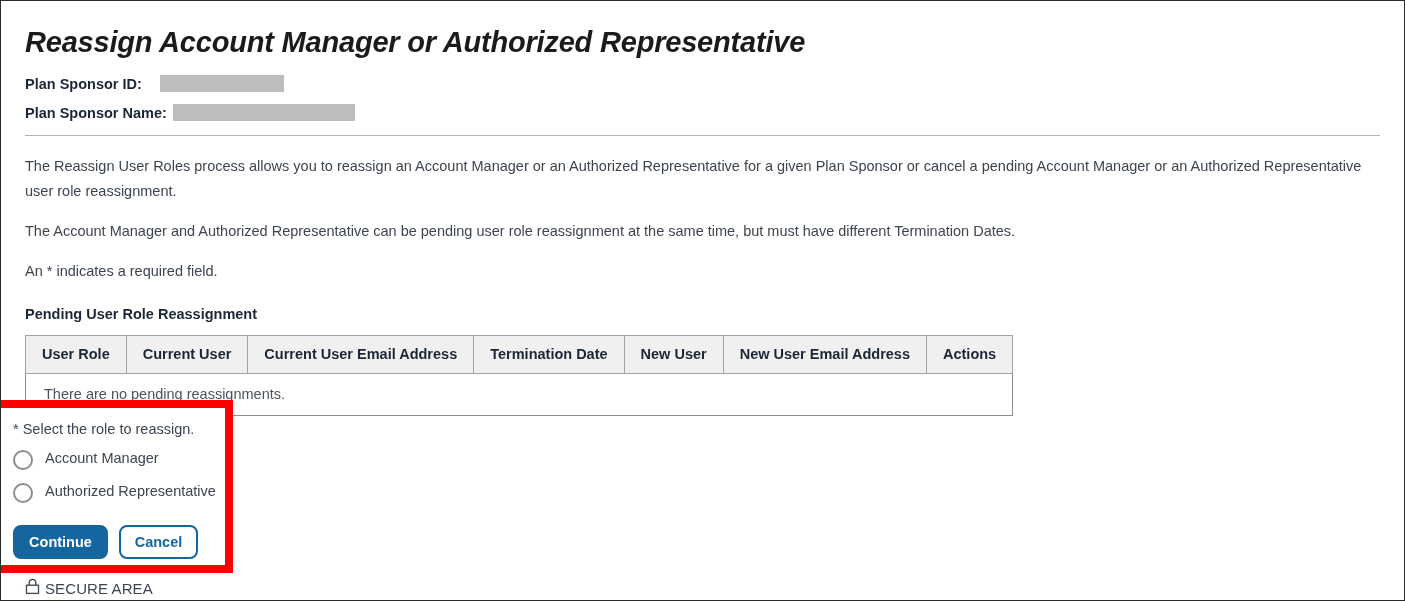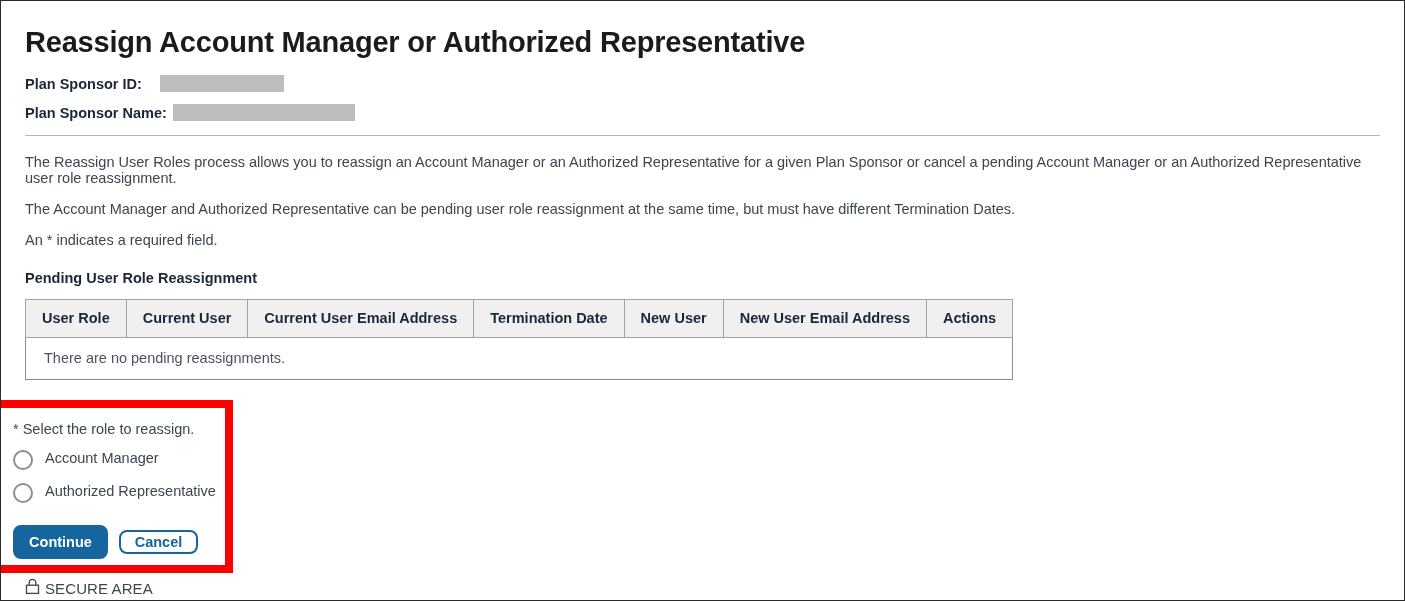--- a/index.html
+++ b/index.html
@@ -35,20 +35,21 @@
   .page-title {
     margin: 0;
     padding-top: 23px;
     font-size: 29px;
     line-height: 36px;
     font-weight: 700;
     font-family: "Liberation Sans Narrow", "Liberation Sans", sans-serif;
     font-stretch: condensed;
     letter-spacing: -0.2px;
     color: #1b1b1b;
+    font-style: italic;
   }
 
   
   .meta-field {
     display: flex;
     align-items: center;
     margin-top: 12px;
     font-size: 14.5px;
     font-weight: 700;
     color: #1b2736;
@@ -71,21 +72,21 @@
     border: 0;
     border-top: 1px solid #b4b4b4;
     margin: 14px 0 0 0;
   }
 
   
   p.body-text {
     margin: 0;
     padding-top: 15px;
     font-size: 14.5px;
-    line-height: 16px;
+    line-height: 25px;
     color: #3d4551;
   }
   p.body-text.p1 { padding-top: 18px; }
 
   
   .table-heading {
     margin: 0;
     padding-top: 22px;
     font-size: 14.5px;
     font-weight: 700;
@@ -179,21 +180,21 @@
     border: 2px solid #15659f;
     color: #ffffff;
     width: 95px;
     height: 34px;
   }
   button.btn-secondary {
     background: #ffffff;
     border: 2px solid #15659f;
     color: #15659f;
     width: 79px;
-    height: 24px;
+    height: 34px;
     margin-left: 11px;
   }
 
   
   .secure-area {
     position: absolute;
     left: 24px;
     top: 577px;
     display: flex;
     align-items: center;

